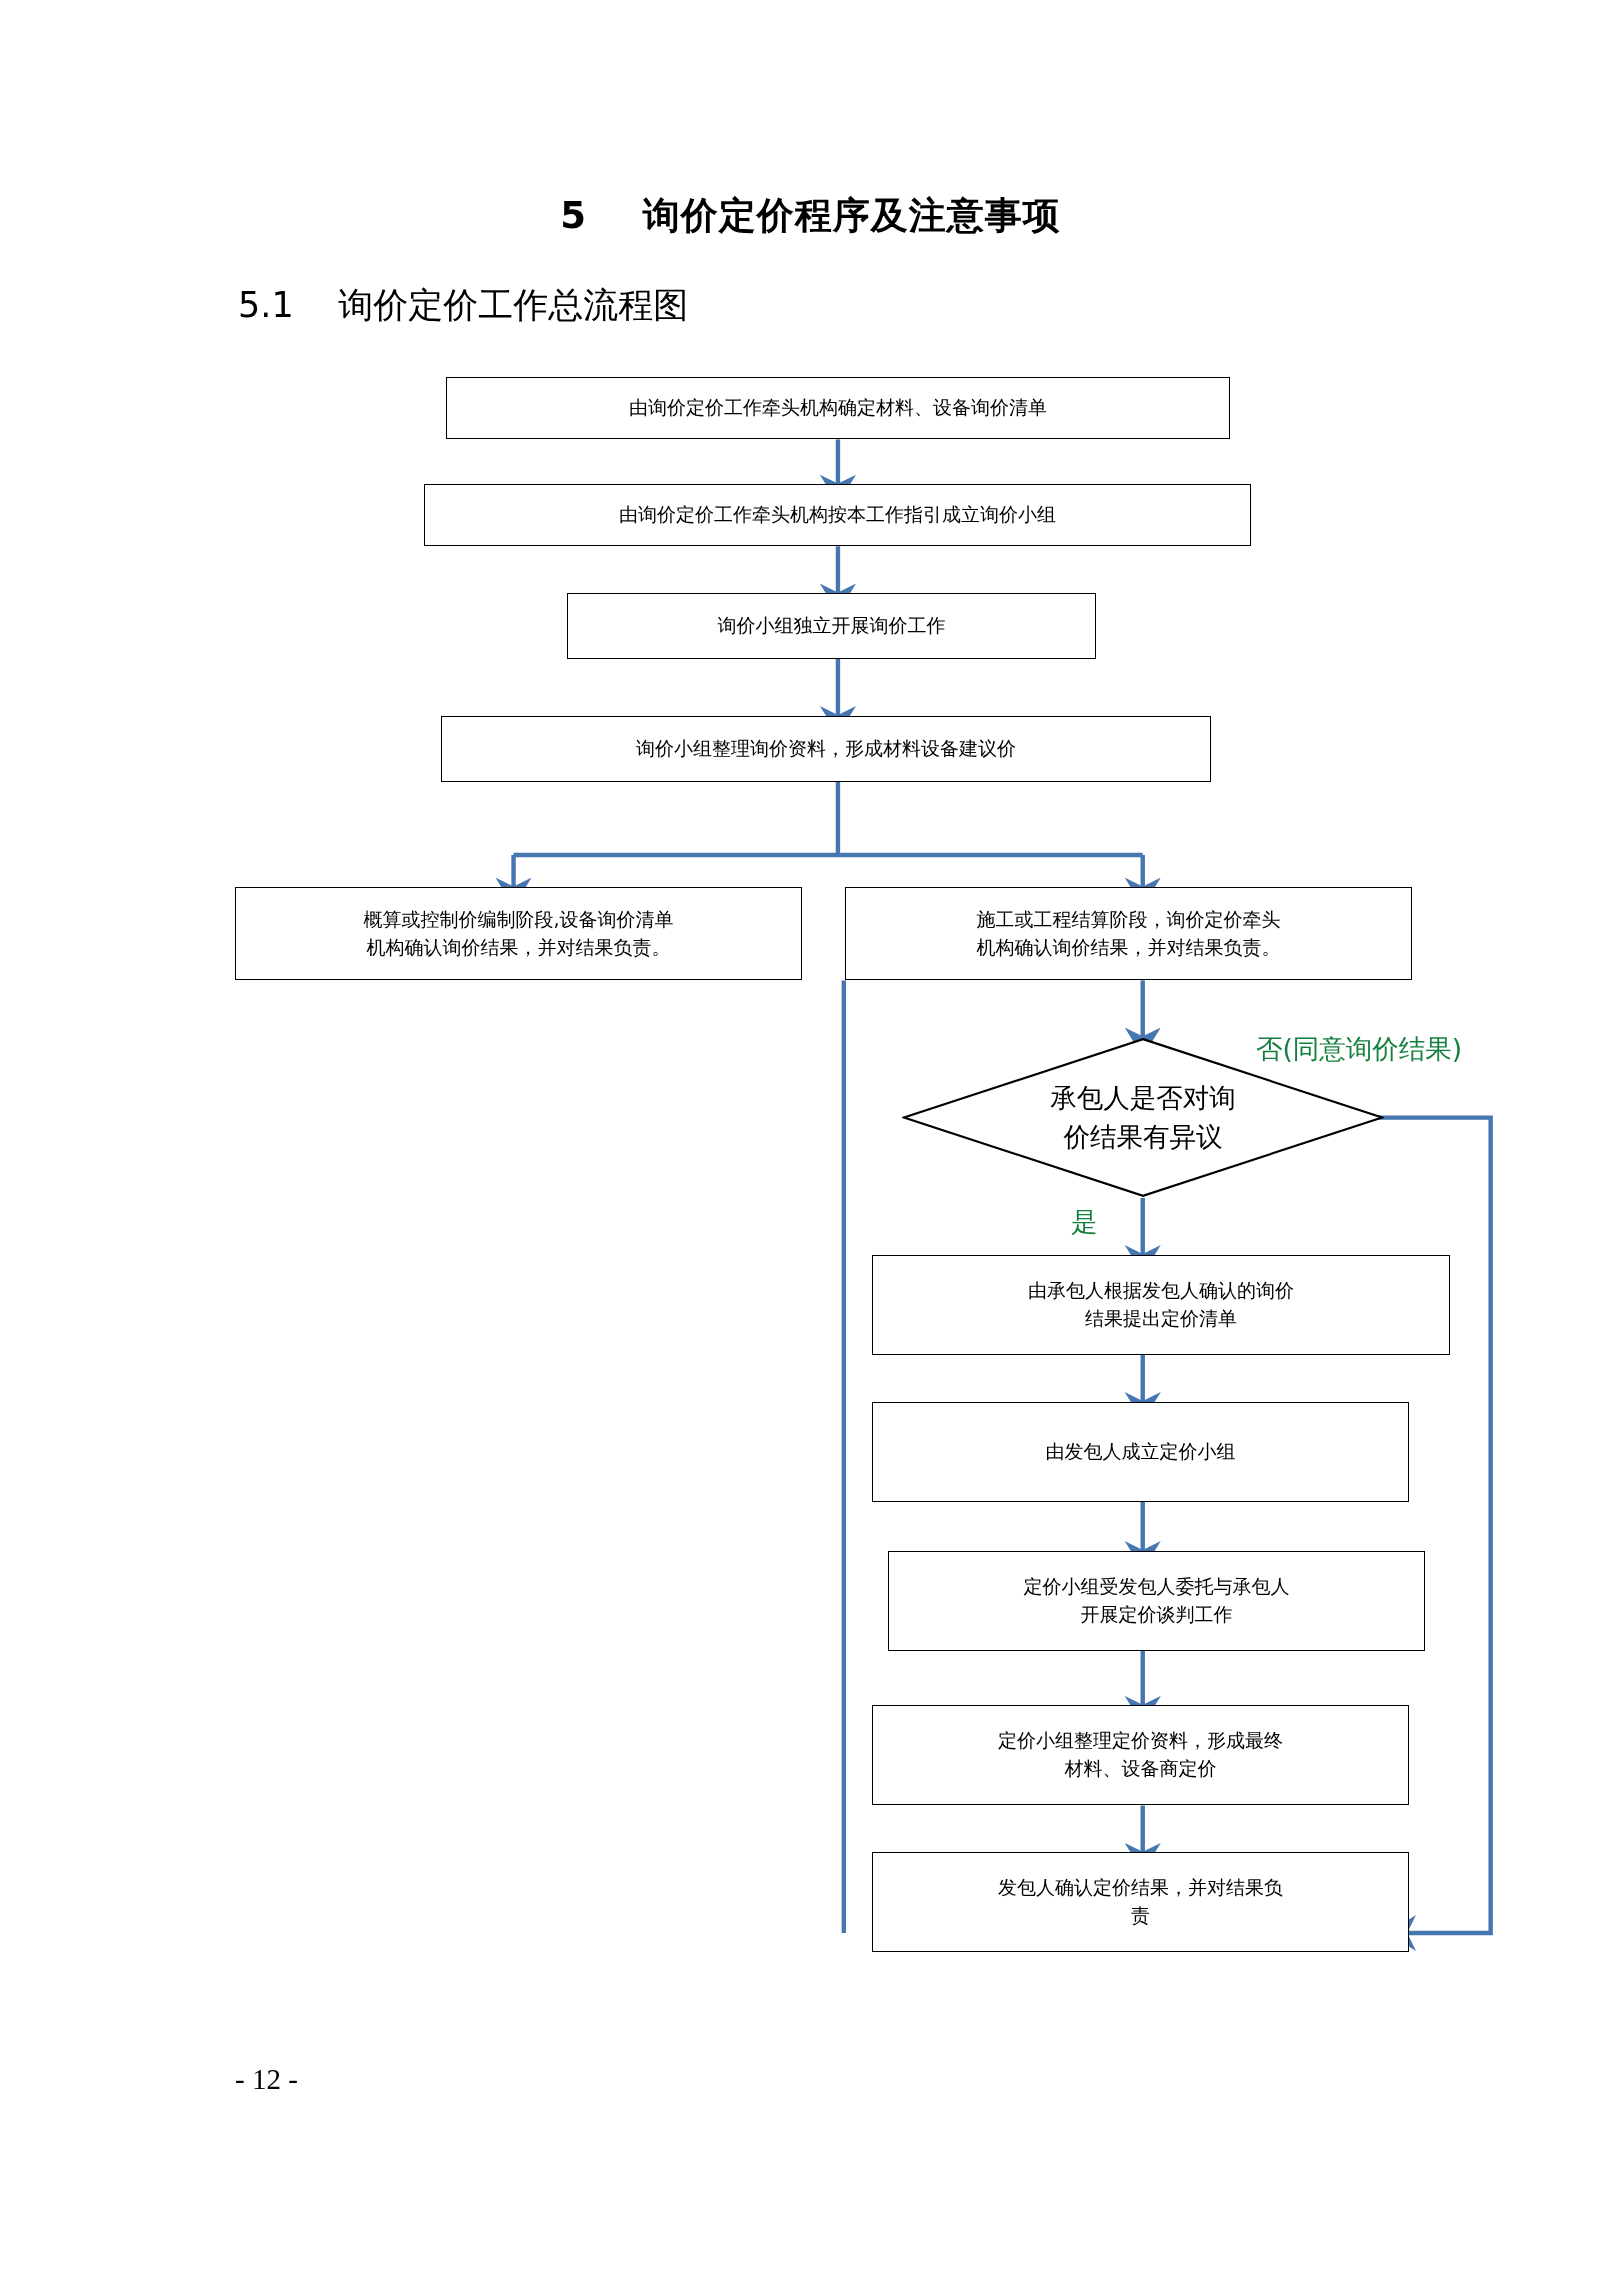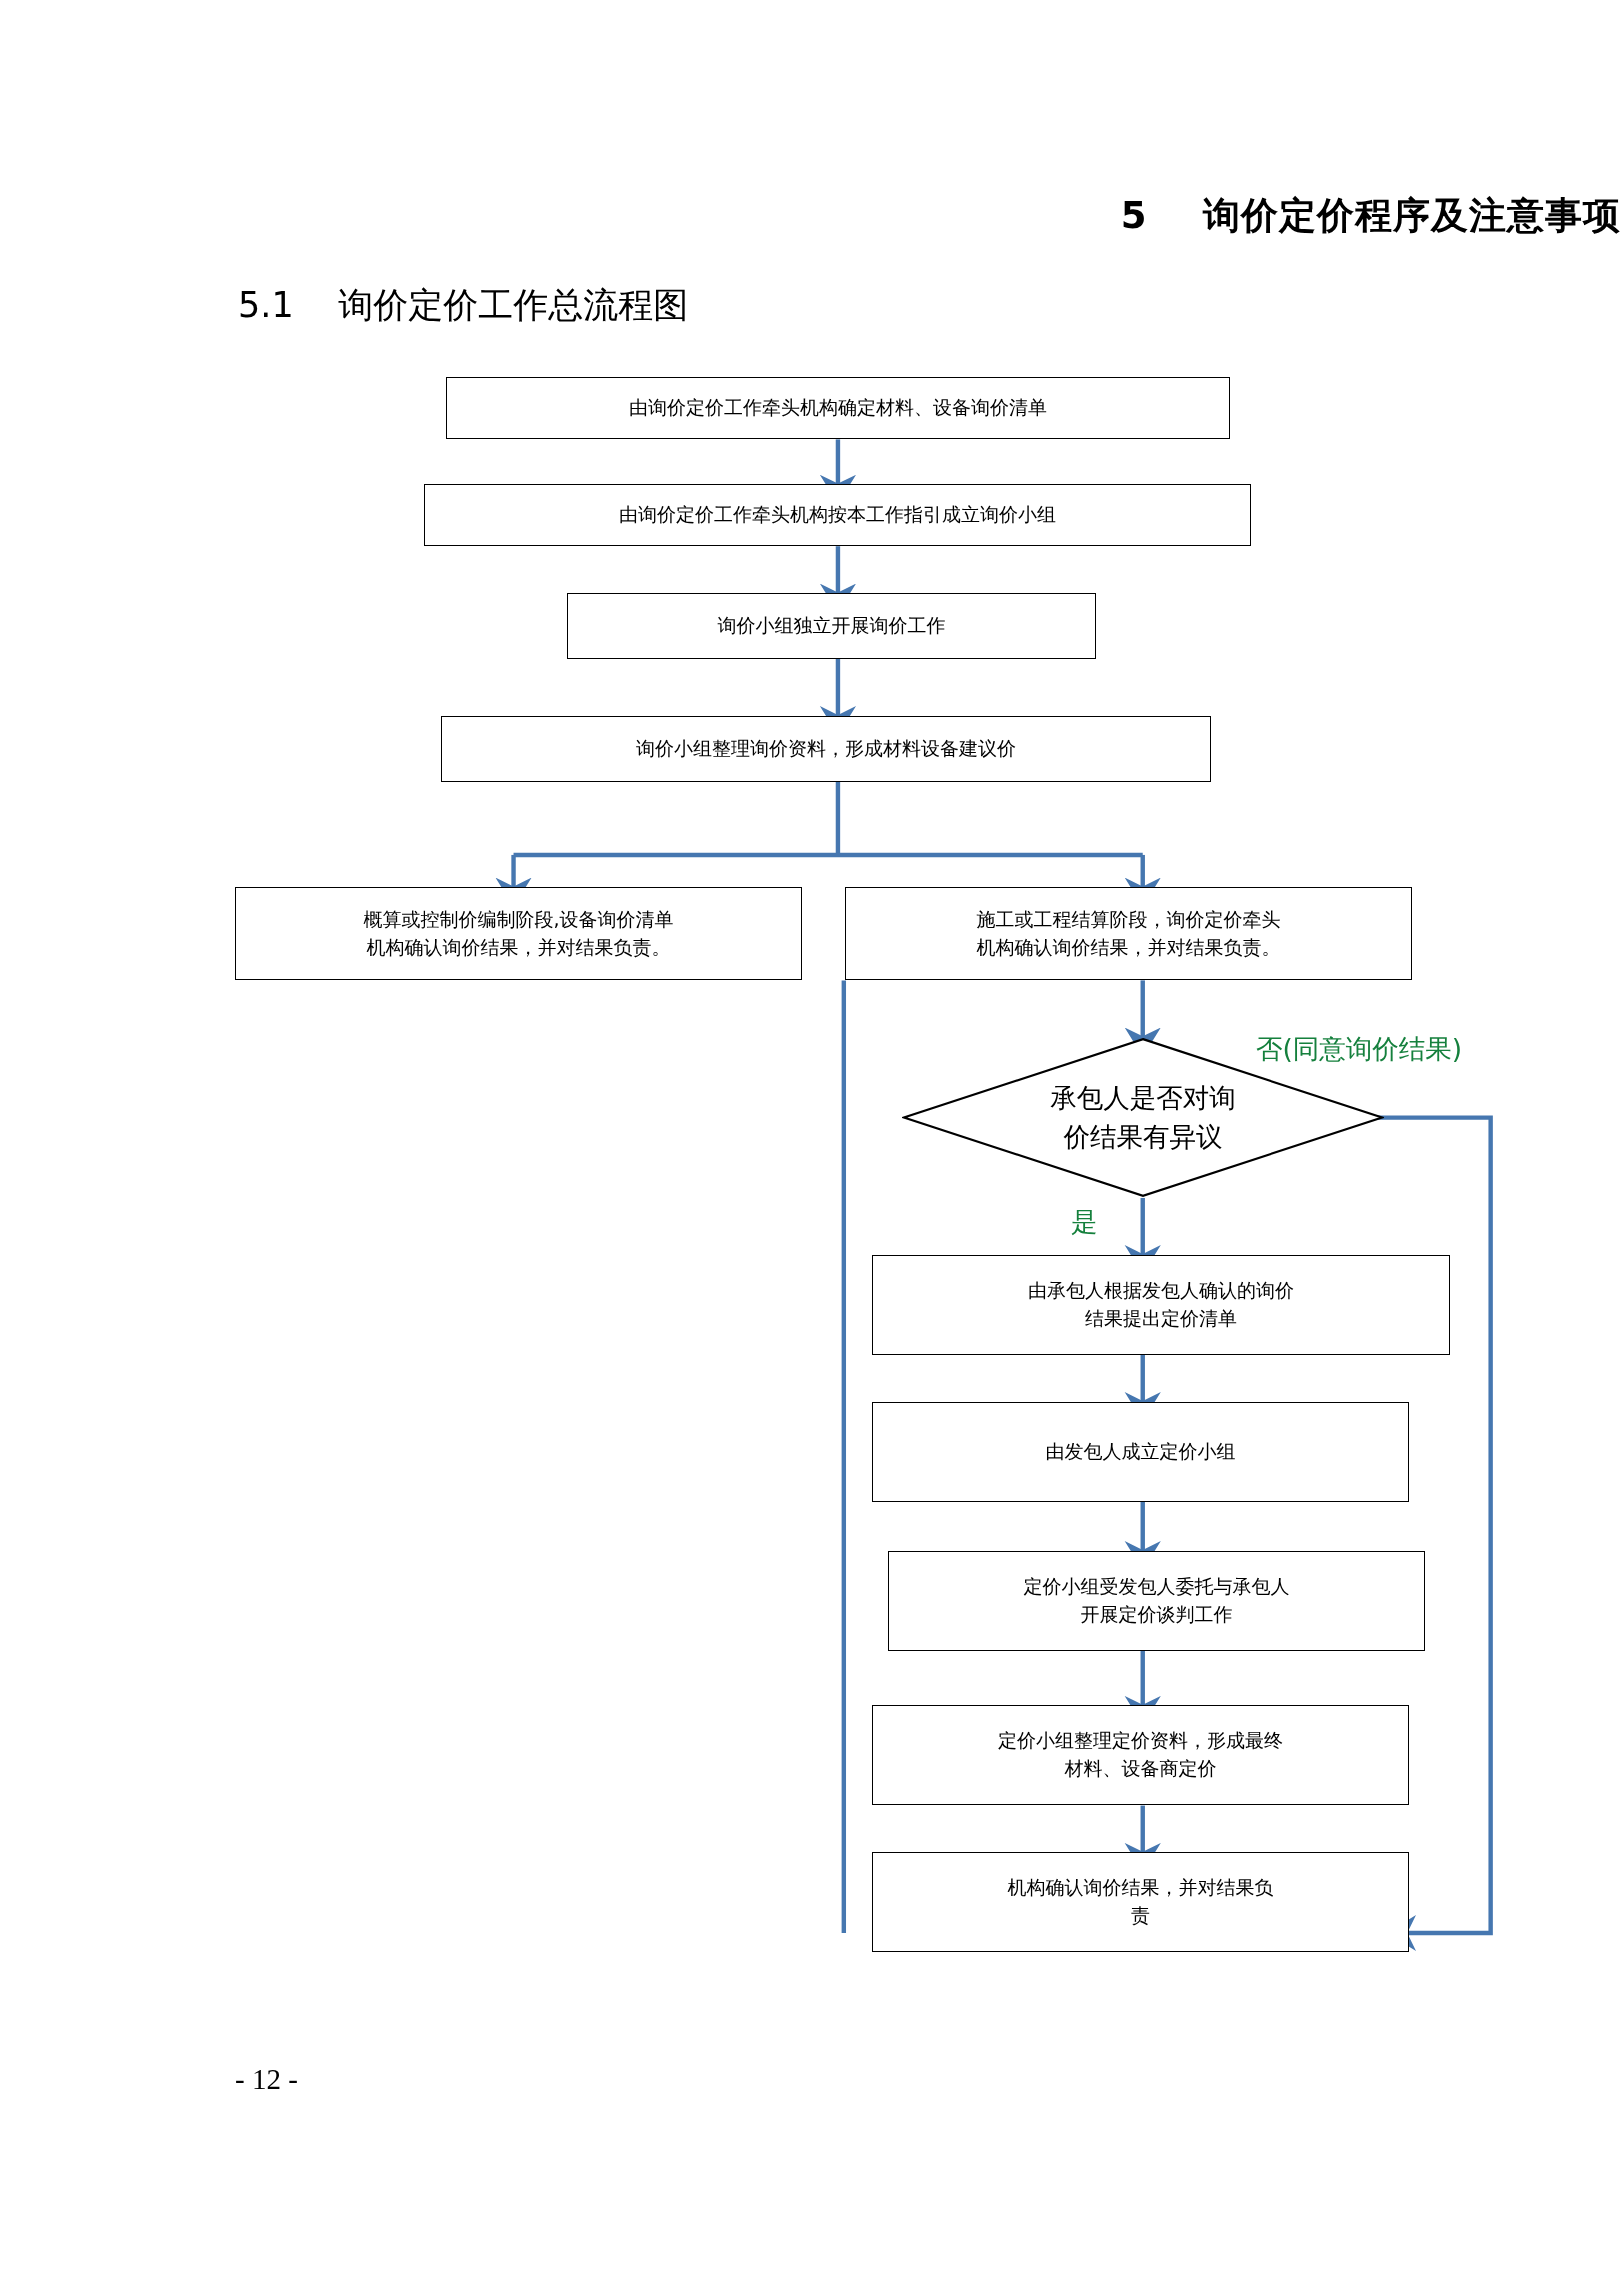--- a/index.html
+++ b/index.html
@@ -17,21 +17,21 @@
     background: #ffffff;
     overflow: hidden;
   }
 
   
   .h1 {
     position: absolute;
     left: 0;
     top: 191px;
     width: 1621px;
-    text-align: right;
+    text-align: center;
     font-size: 37px;
     font-weight: bold;
     letter-spacing: 1px;
     color: #000000;
     white-space: pre;
   }
   .h2 {
     position: absolute;
     left: 238px;
     top: 282px;
@@ -209,20 +209,20 @@
     <span class="txt">定价小组受发包人委托与承包人
 开展定价谈判工作</span>
   </div>
 
   <div class="node" style="left:872px; top:1705px; width:537px; height:100px;">
     <span class="txt">定价小组整理定价资料，形成最终
 材料、设备商定价</span>
   </div>
 
   <div class="node" style="left:872px; top:1852px; width:537px; height:100px;">
-    <span class="txt">机构确认询价结果，并对结果负
+    <span class="txt">发包人确认定价结果，并对结果负
 责</span>
   </div>
 
   <div class="footer">- 12 -</div>
 
 </div>
 
 
 </body></html>

